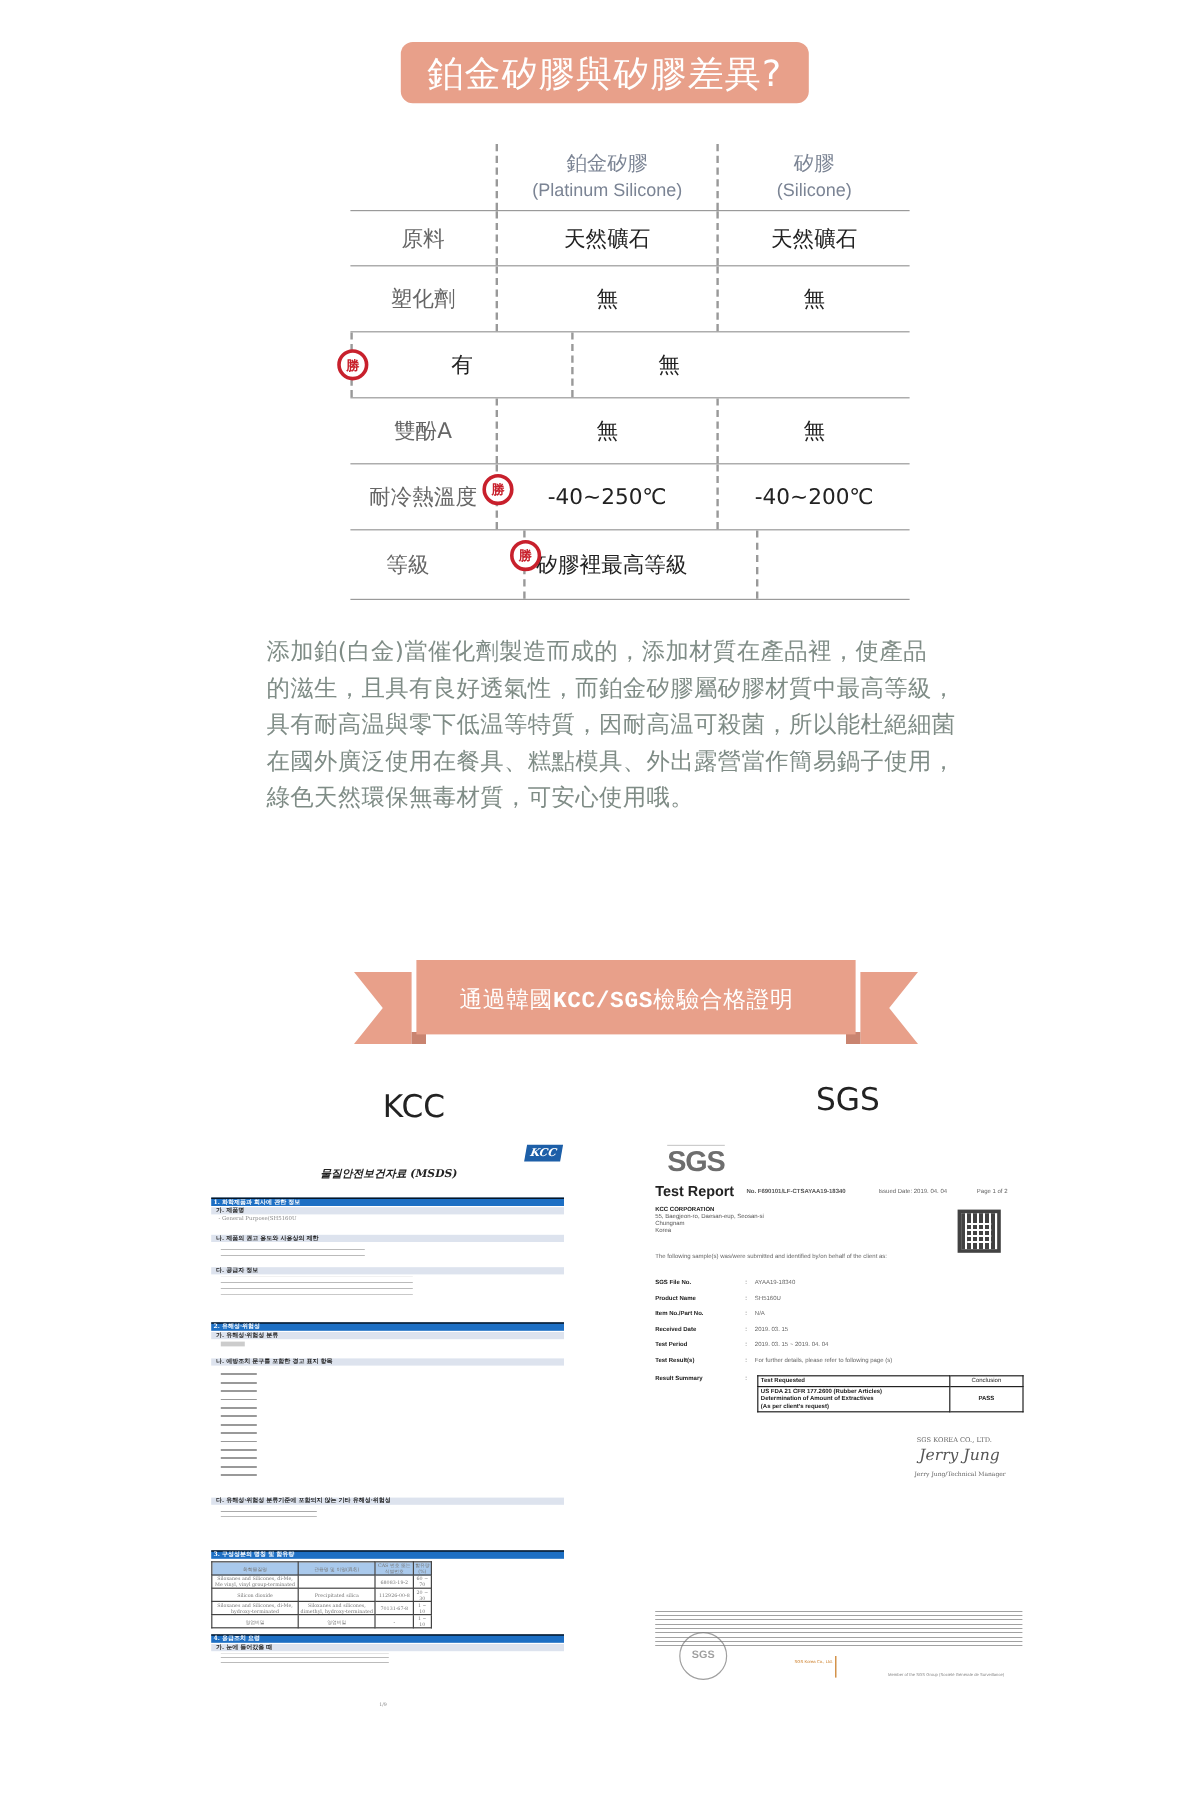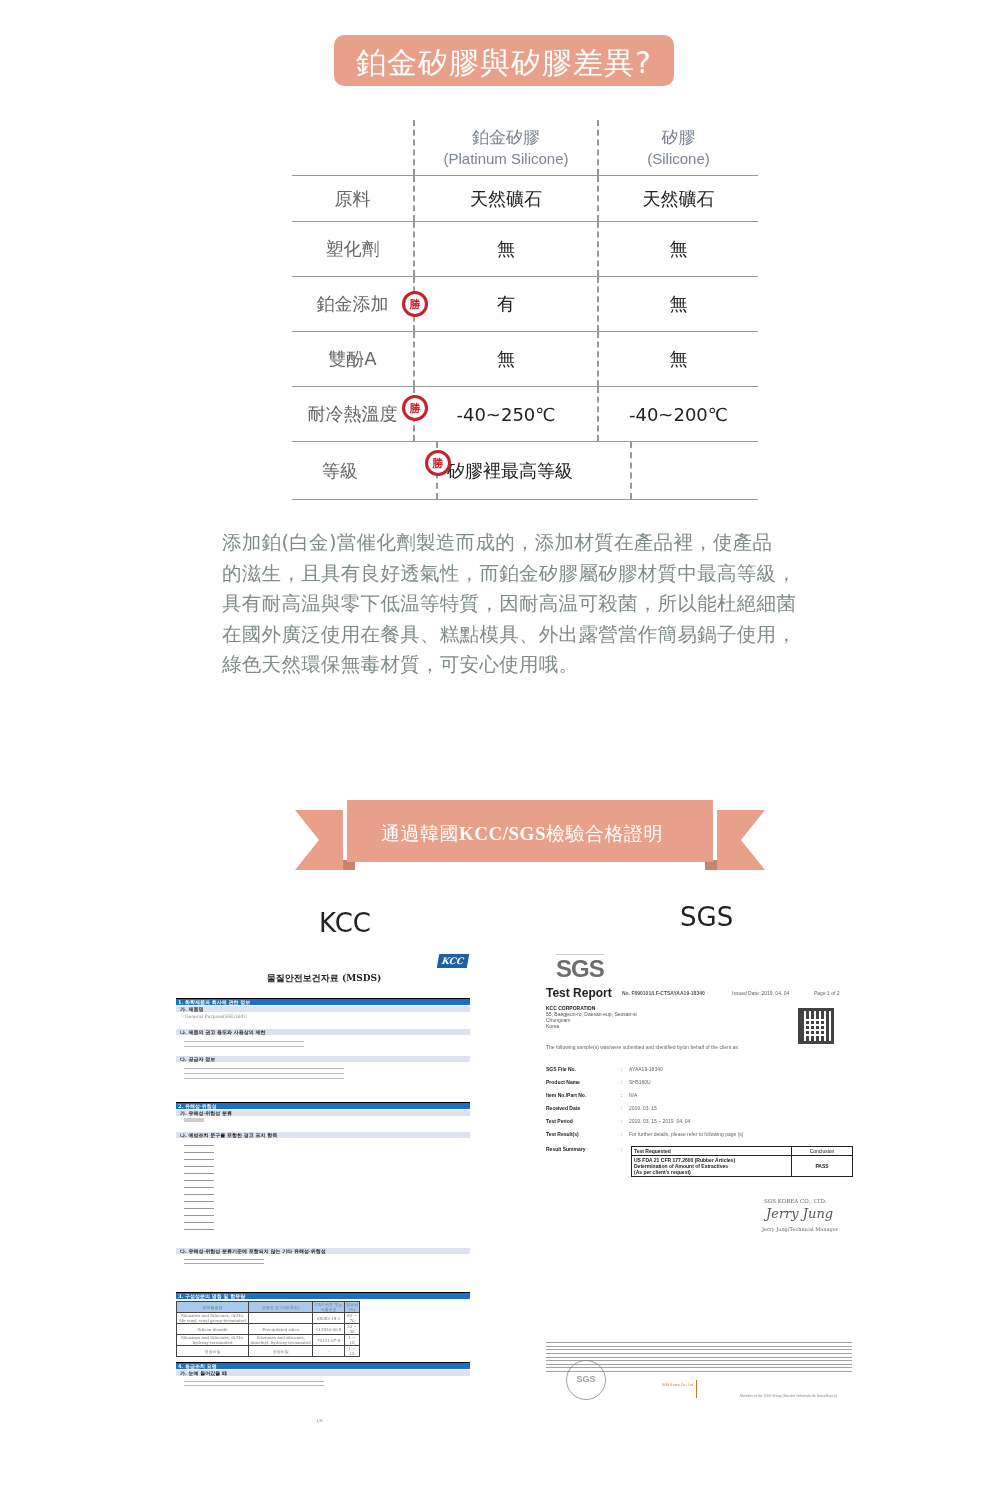--- a/index.html
+++ b/index.html
@@ -42,35 +42,35 @@
   }
   .desc p { white-space: nowrap; }
 
   
   .ribbon { position: absolute; left: 295px; top: 800px; width: 470px; height: 80px; }
   .ribbon svg { position: absolute; left: 0; top: 0; }
   .ribbon-text {
     position: absolute; left: 52px; top: 8px; width: 350px; height: 50px;
     color: #fff; font-size: 19px; line-height: 50px; text-align: center; letter-spacing: 0.5px;
   }
-  .ribbon-text b { font-family: Liberation Serif, serif; font-weight: bold; }
+  .ribbon-text b { font-family: Liberation Mono, monospace; font-weight: bold; }
 
   
   .cert-label { position: absolute; font-family: "DejaVu Sans", sans-serif; font-size: 26px; color: #222; }
   .kcc-label { left: 319px; top: 908px; }
   .sgs-label { left: 680px; top: 902px; }
 
   
   .kcc-doc { position: absolute; left: 176px; top: 952px; width: 296px; height: 470px; font-family: "DejaVu Serif", serif; }
   .kcc-logo {
     position: absolute; right: 4px; top: 2px; width: 30px; height: 14px;
     background: #1d5fa8; color: #fff; font-size: 9px; font-style: italic; font-weight: bold;
     text-align: center; line-height: 14px; transform: skewX(-10deg);
   }
-  .kcc-title { position: absolute; left: 0; top: 20px; width: 100%; text-align: center; font-size: 9px; font-weight: bold; color: #222; }
+  .kcc-title { position: absolute; left: 0; top: 20px; width: 100%; text-align: center; font-size: 9px; font-weight: bold; color: #222; font-style: italic; }
   .kcc-sec { position: absolute; left: 0; width: 294px; height: 7px; background: #1d6fc4; color: #fff; font-size: 5px; line-height: 7px; padding-left: 2px; font-weight: bold; border-top: 1px solid #000; }
   .kcc-sub { position: absolute; left: 0; width: 294px; height: 6px; background: #dde3ee; font-size: 5px; line-height: 6px; padding-left: 4px; font-weight: bold; color: #222; }
   .kcc-line { position: absolute; font-size: 4.5px; color: #888; white-space: nowrap; }
   .kcc-table { position: absolute; left: 0; top: 396px; width: 184px; border-collapse: collapse; font-size: 4px; color: #777; }
   .kcc-table th { background: #a9c9ec; height: 6px; font-weight: normal; }
   .kcc-table td, .kcc-table th { border: 0.5px solid #444; text-align: center; padding: 0 1px; }
   .kcc-page { position: absolute; left: 140px; top: 466px; font-size: 4px; color: #888; }
 
   
   .sgs-doc { position: absolute; left: 544px; top: 952px; width: 310px; height: 470px; font-family: "Liberation Sans", sans-serif; color: #222; }
@@ -130,21 +130,20 @@
     <div class="cell c2">天然礦石</div>
   </div>
 
   <div class="row r">
     <div class="cell c0">塑化劑</div>
     <div class="cell c1">無</div>
     <div class="cell c2">無</div>
   </div>
 
   <div class="row r">
-    <div class="cell c0">鉑金添加</div>
     <div class="cell c1">
       <span class="win-badge" style="top:14px">勝</span>
       <span>有</span>
     </div>
     <div class="cell c2">無</div>
   </div>
 
   <div class="row r">
     <div class="cell c0">雙酚A</div>
     <div class="cell c1">無</div>

